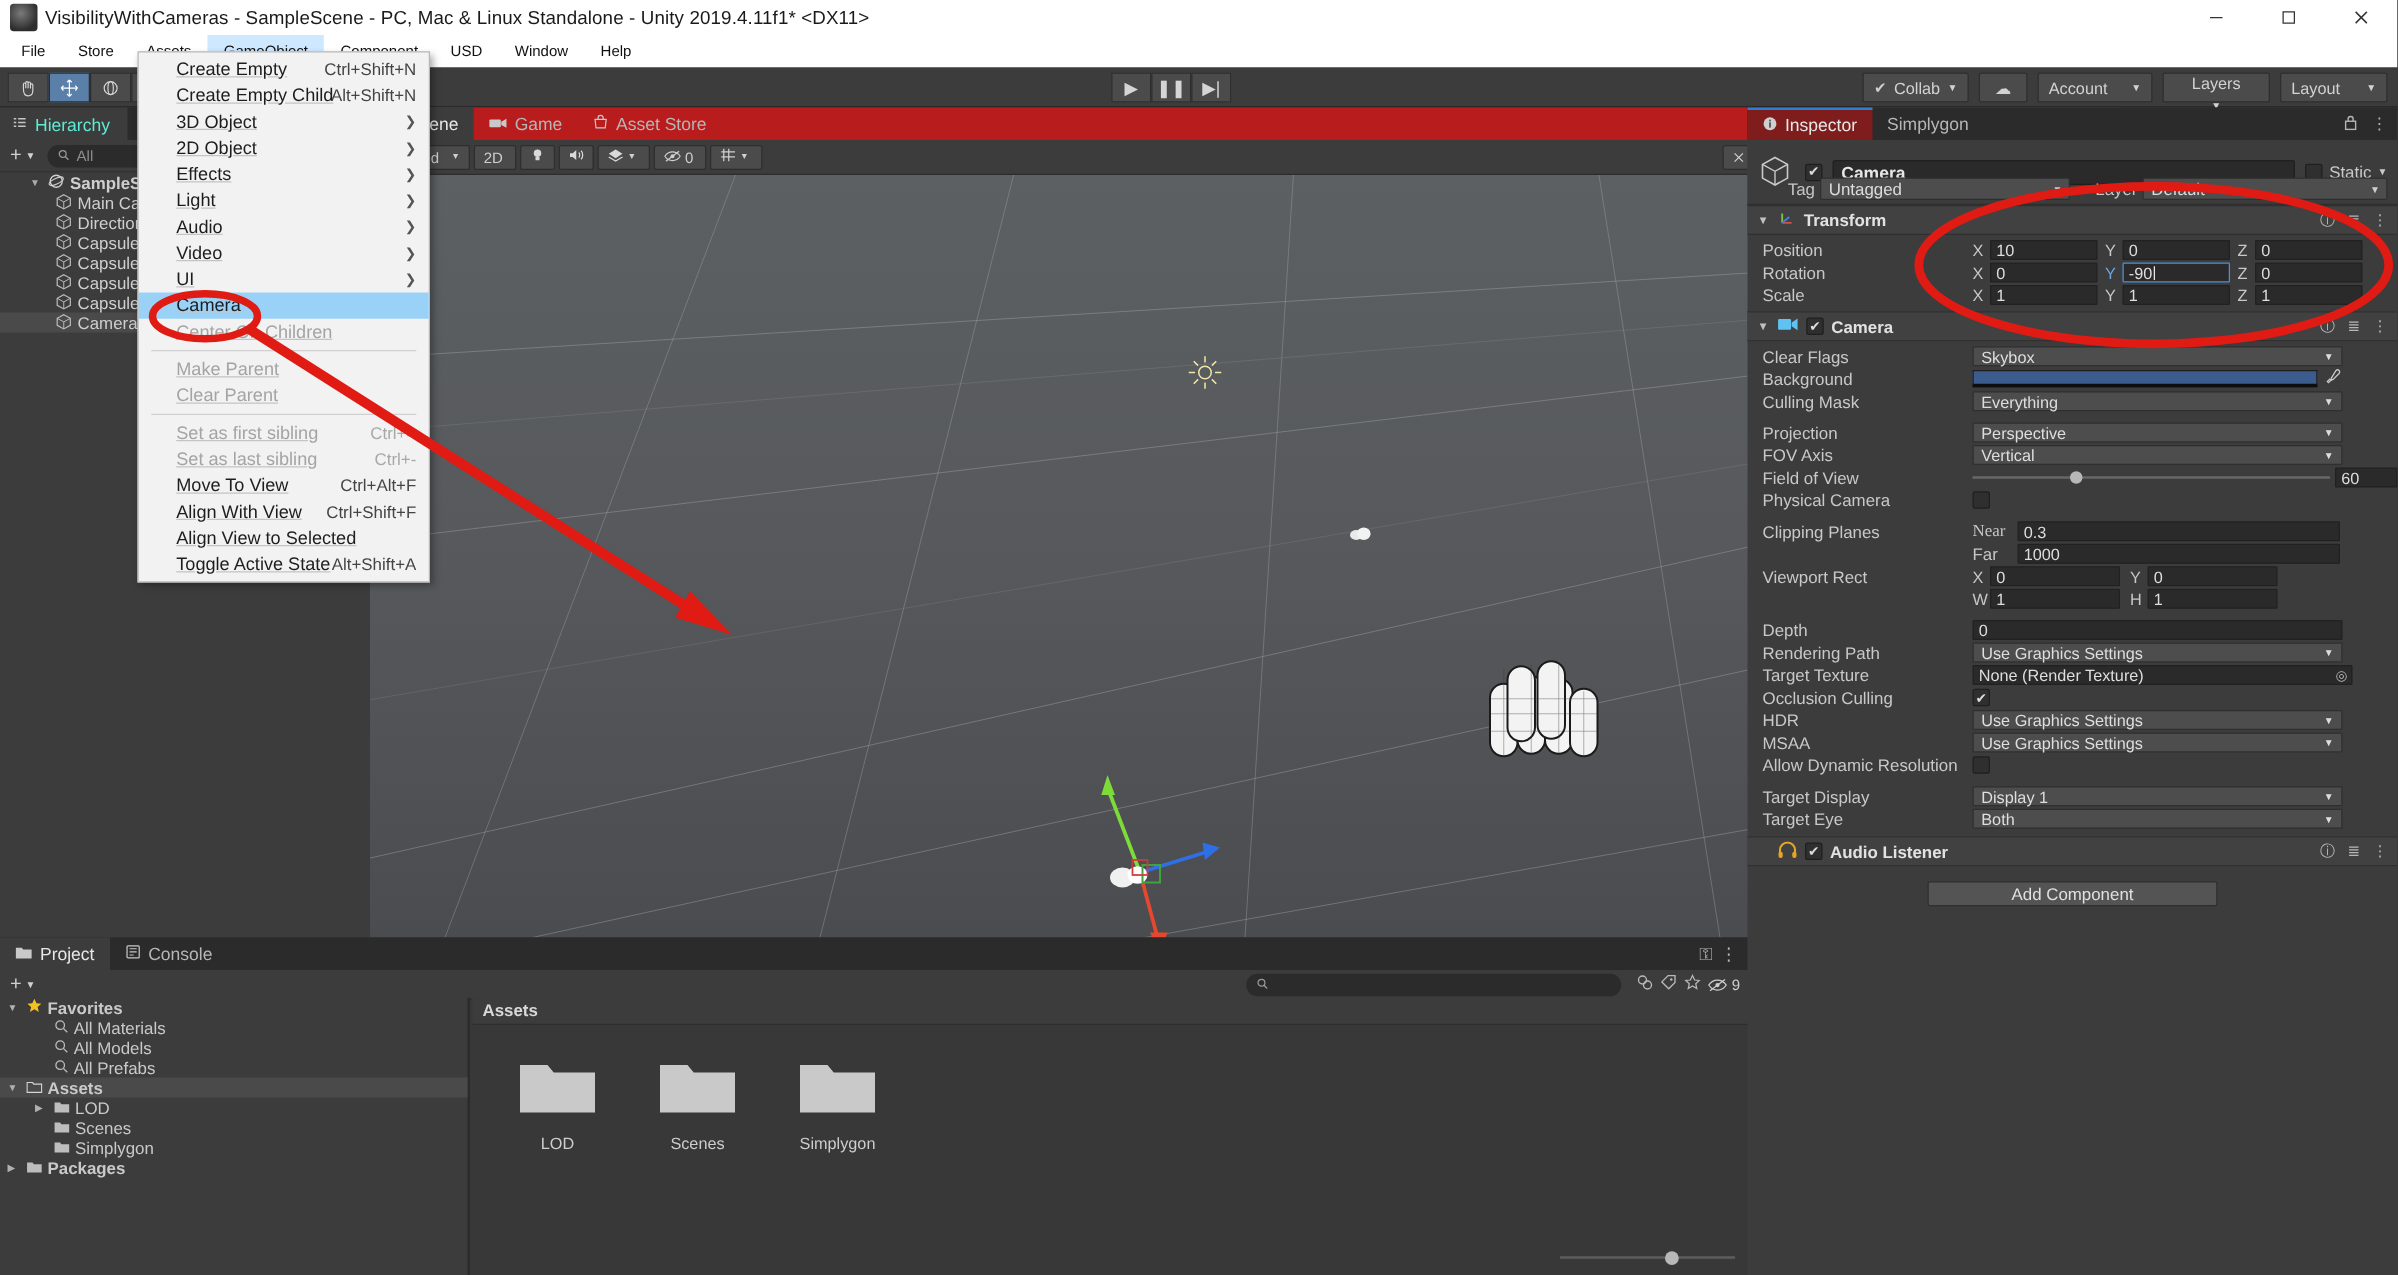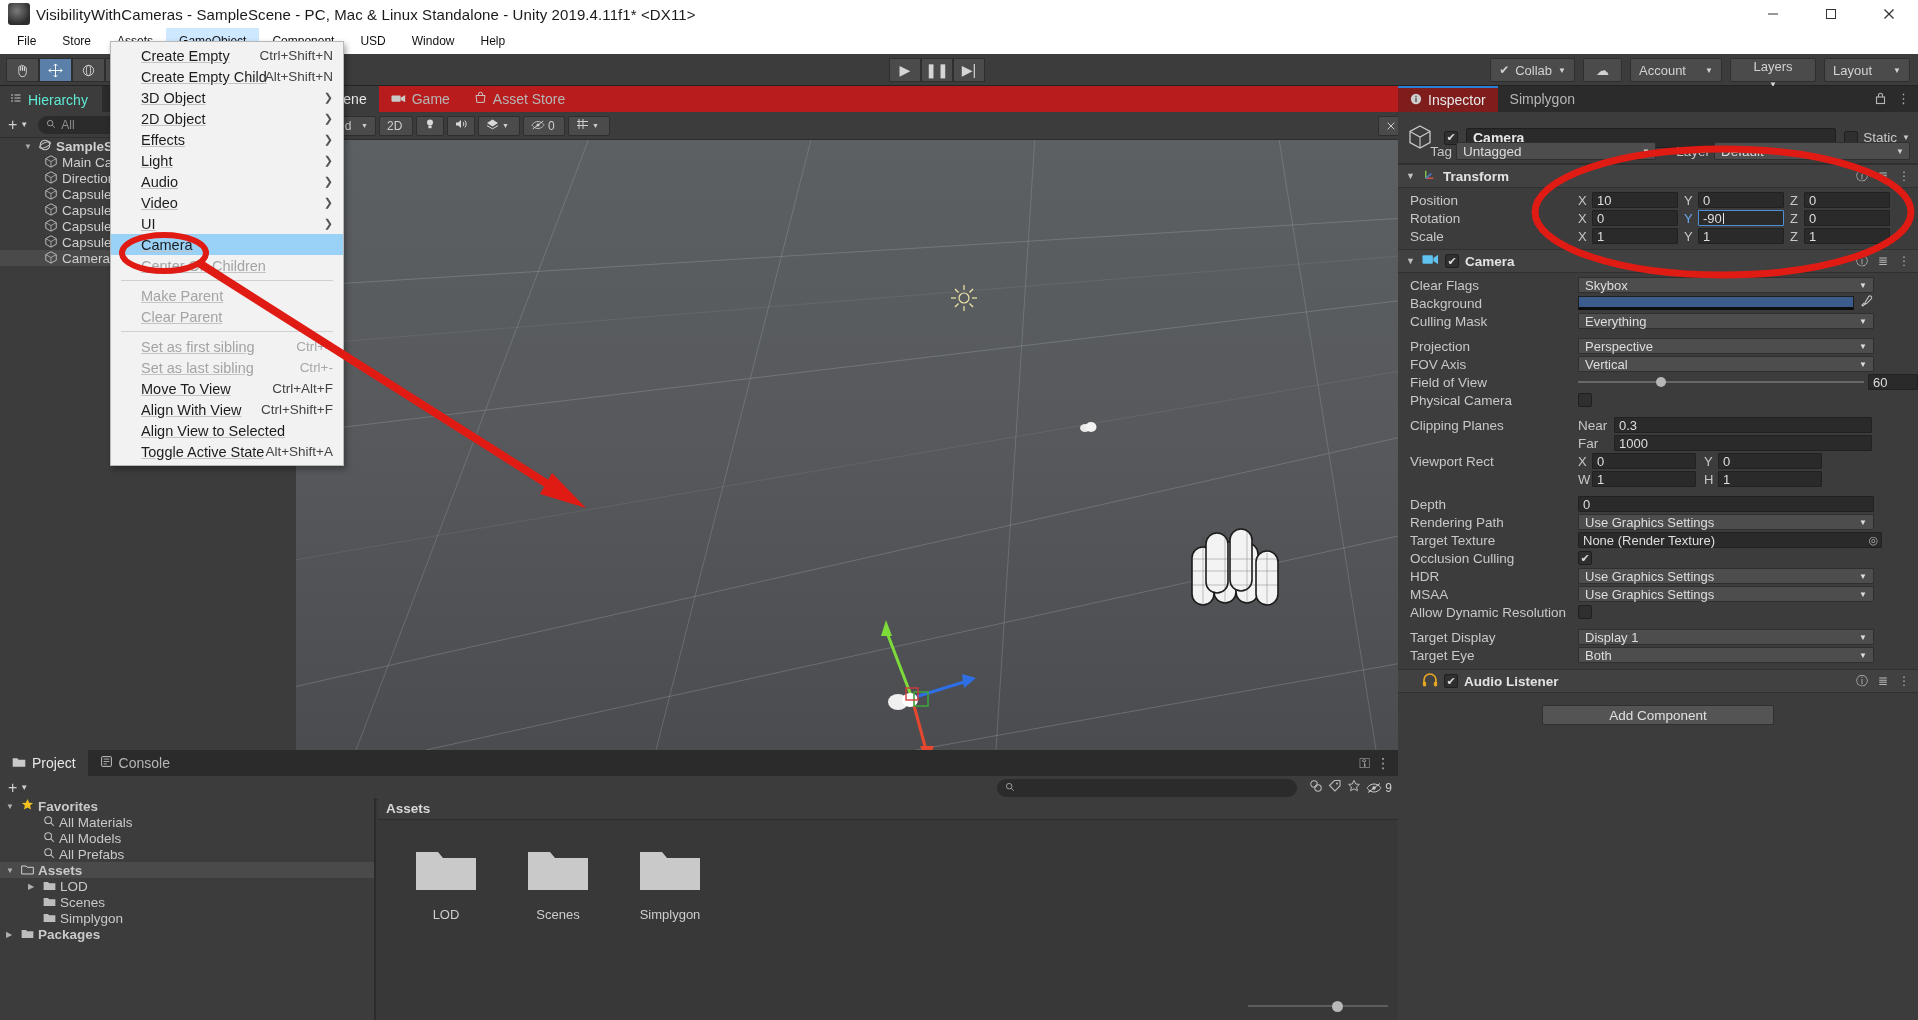--- a/index.html
+++ b/index.html
@@ -913,21 +913,21 @@
         </span>
         <span class="field" style="width:50px;margin-left:4px;">60</span>
       </div>
       <div class="prow">
         <span class="plabel">Physical Camera</span>
         <span class="cbx"></span>
       </div>
       <div style="height:7px"></div>
       <div class="prow">
         <span class="plabel">Clipping Planes</span>
-        <span class="lbl-s" style="width:36px;">Near</span>
+        <span class="lbl-s" style="width:36px;font-family:Liberation Serif, serif;">Near</span>
         <span class="field" style="width:258px;">0.3</span>
       </div>
       <div class="prow">
         <span class="plabel"></span>
         <span class="lbl-s" style="width:36px;">Far</span>
         <span class="field" style="width:258px;">1000</span>
       </div>
       <div class="prow">
         <span class="plabel">Viewport Rect</span>
         <span class="axlbl">X</span>

